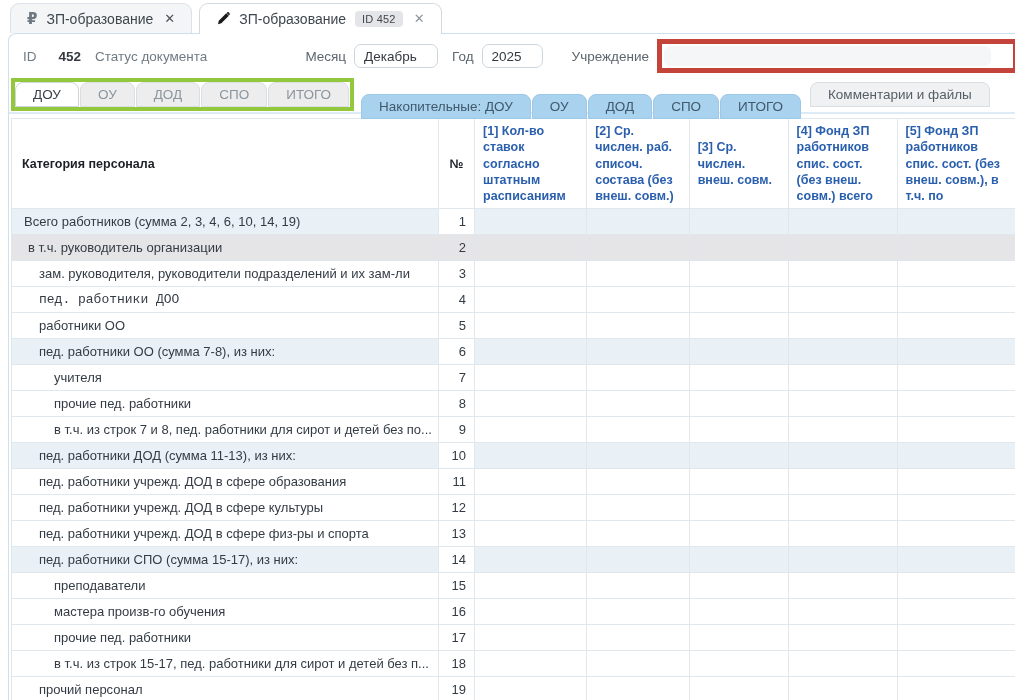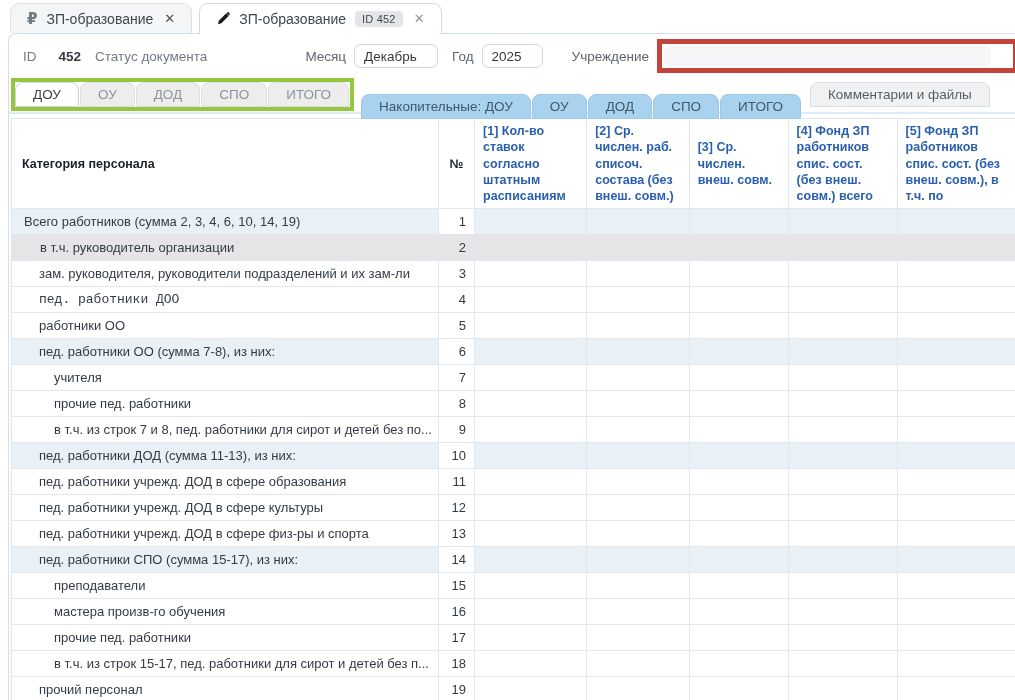--- a/index.html
+++ b/index.html
@@ -160,21 +160,21 @@
           <tr class="blue">
             <td class="cat" style="padding-left: 12px;">Всего работников (сумма 2, 3, 4, 6, 10, 14, 19)</td>
             <td class="num">1</td>
             <td></td>
             <td></td>
             <td></td>
             <td></td>
             <td></td>
           </tr>
           <tr class="gray">
-            <td class="cat" style="padding-left: 28px;">в т.ч. руководитель организации</td>
+            <td class="cat" style="padding-left: 16px;">в т.ч. руководитель организации</td>
             <td class="num">2</td>
             <td></td>
             <td></td>
             <td></td>
             <td></td>
             <td></td>
           </tr>
           <tr>
             <td class="cat" style="padding-left: 27px;">зам. руководителя, руководители подразделений и их зам-ли</td>
             <td class="num">3</td>

